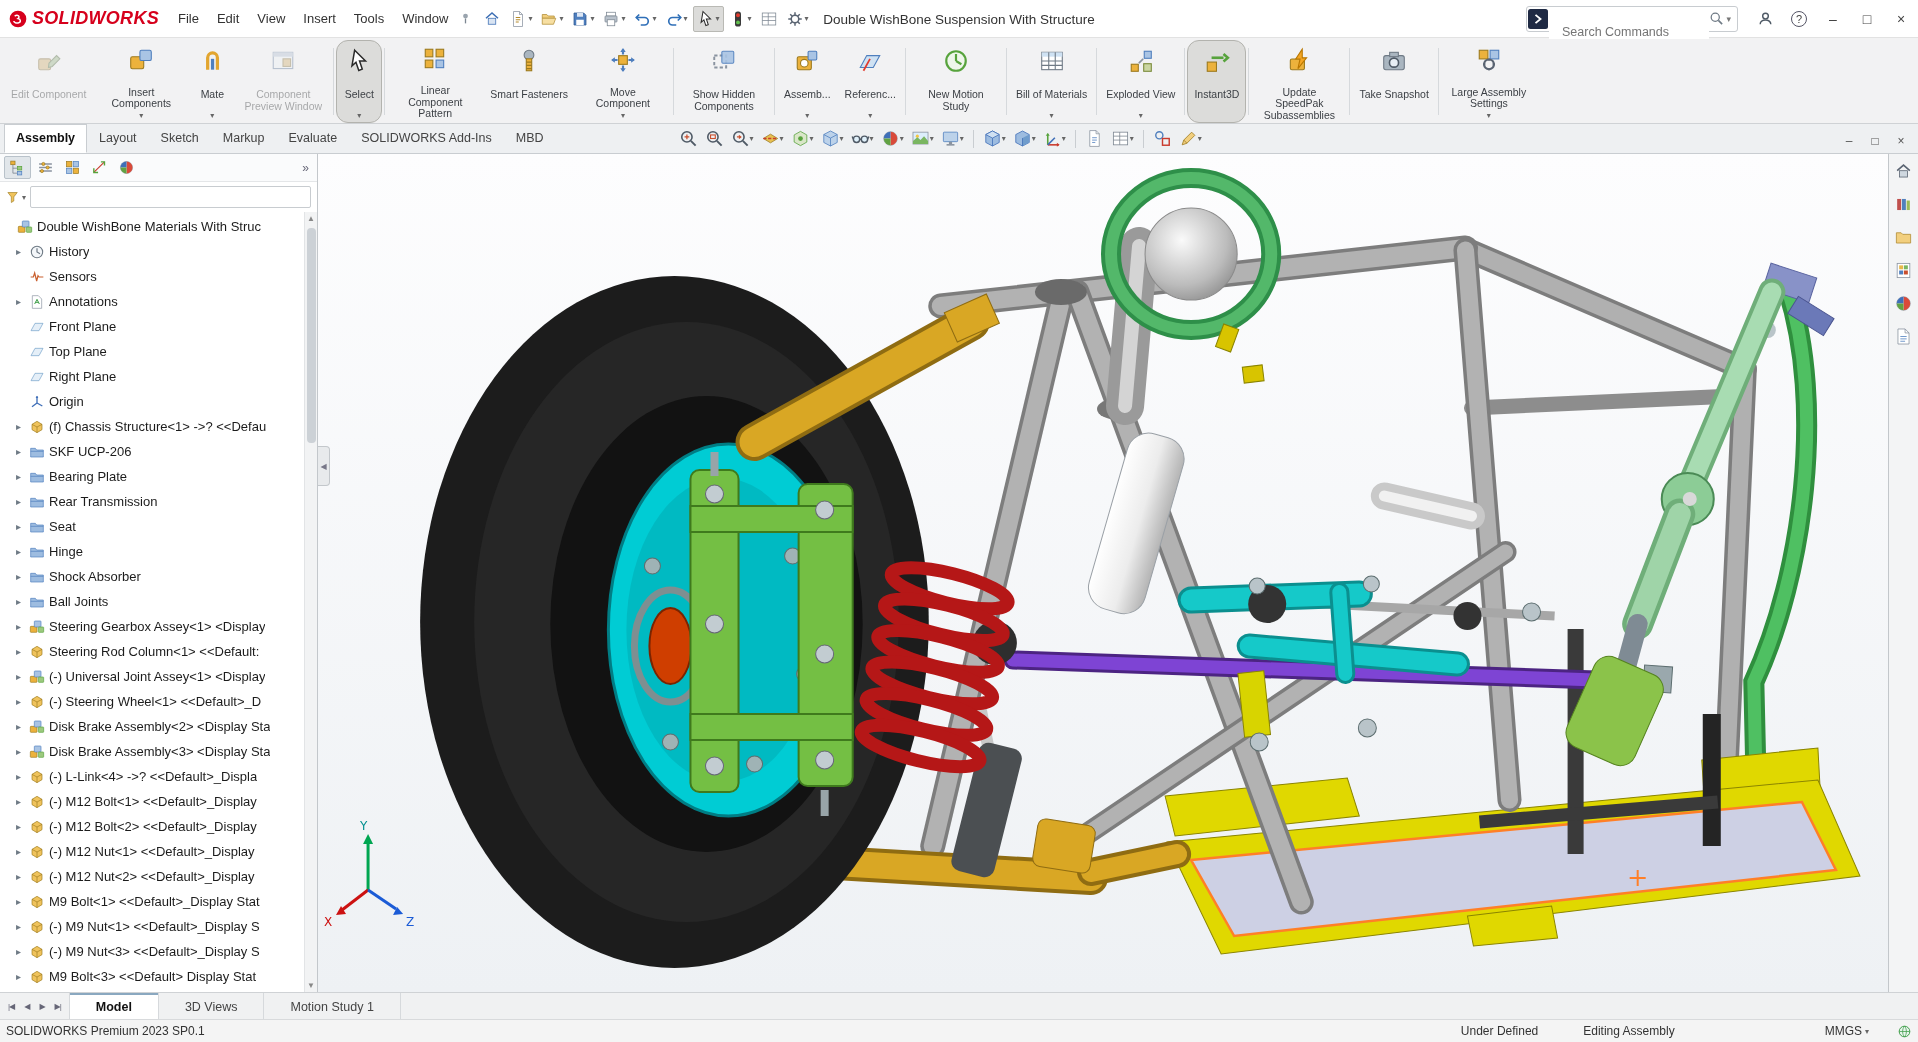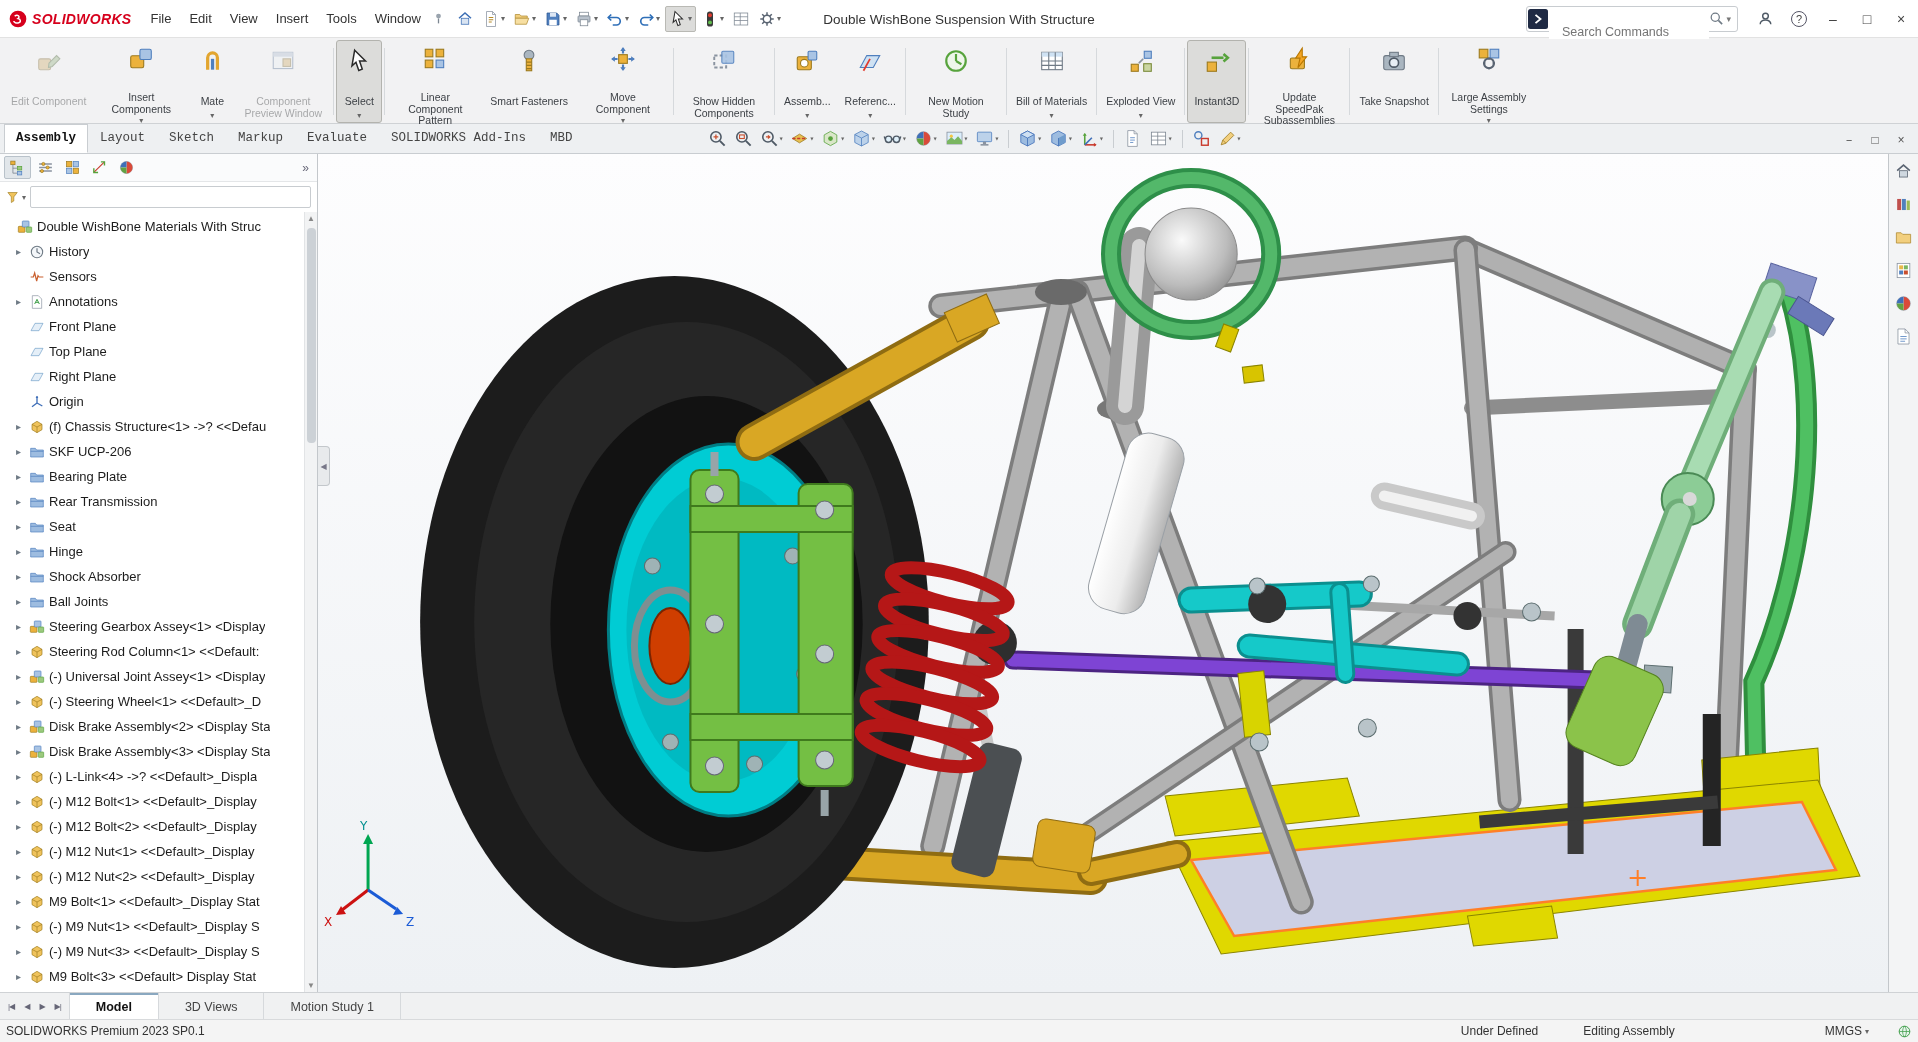--- a/index.html
+++ b/index.html
@@ -3,21 +3,21 @@
 <meta charset="utf-8">
 <style>
   * { box-sizing: border-box; margin: 0; padding: 0; }
   html,body { width:1918px; height:1042px; overflow:hidden; }
   body { font-family:"Liberation Sans","DejaVu Sans",sans-serif; font-size:13px; color:#222; background:#fff; }
   .app { width:1918px; height:1042px; display:flex; flex-direction:column; }
 
   
   .menubar { height:38px; background:#fff; border-bottom:1px solid #e2e2e2; display:flex; align-items:center; padding:0 0 0 8px; position:relative; flex:0 0 auto; }
   .logo { display:flex; align-items:center; gap:4px; margin-right:10px; }
-  .brand { color:#d6001c; font-weight:bold; font-style:italic; font-size:14px; letter-spacing:.3px; }
+  .brand { color:#d6001c; font-weight:bold; font-style:italic; font-size:18px; letter-spacing:.3px; }
   .menus { display:flex; }
   .menu { padding:4px 9px; font-size:13px; color:#333; cursor:default; }
   .pin { margin:0 8px 0 2px; display:flex; align-items:center; }
   .qat { display:flex; align-items:center; gap:2px; }
   .qbtn { display:flex; align-items:center; padding:3px 3px; border-radius:2px; }
   .qbtn.qactive { background:#dcdcda; border:1px solid #b9b9b4; }
   .qcaret { font-size:8px; color:#666; margin-left:1px; }
   .doc-title { position:absolute; left:50%; top:50%; transform:translate(-50%,-50%); font-size:13.5px; color:#333; white-space:nowrap; }
   .search { margin-left:auto; display:flex; align-items:center; border:1px solid #c8ccd0; border-radius:3px; height:26px; width:212px; padding:0 4px 0 0; background:#fff; }
   .sbadge { display:flex; margin:1px; }
@@ -25,28 +25,28 @@
   .sicon,.scaret { color:#777; display:flex; align-items:center; }
   .scaret { font-size:9px; padding:0 2px; }
   .winctl { display:flex; align-items:center; margin-left:10px; }
   .winctl > span { width:34px; height:30px; display:flex; align-items:center; justify-content:center; font-size:14px; color:#444; }
   .helpq { border:1.5px solid #556; border-radius:50%; width:16px; height:16px; font-size:11px; display:flex; align-items:center; justify-content:center; }
 
   
   .ribbon { height:86px; background:#f2f2f3; border-bottom:1px solid #cfd2d5; display:flex; align-items:stretch; padding:2px 4px 0 4px; flex:0 0 auto; }
   .rbtn { display:flex; flex-direction:column; align-items:center; padding:5px 6px 1px; max-width:96px; min-width:46px; border:1px solid transparent; border-radius:3px; color:#3b3f44; font-size:10.5px; line-height:11.5px; text-align:center; }
   .rbtn .ri { height:30px; display:flex; align-items:center; }
-  .rbtn .rl { margin-top:20px; }
+  .rbtn .rl { margin-top:13px; }
   .rbtn .rcaret { font-size: 8px; color:#666; margin-top:auto; }
-  .rbtn.ractive { background:#dcdcda; border-color:#b3b3ae; }
+  .rbtn.ractive { background:#dcdcda; border-color:#b3b3ae;border-radius:12px; }
   .rbtn.disabled { opacity:.42; filter:grayscale(.5); }
   .rdiv { width:1px; background:#d6d9dc; margin:8px 2px; }
 
   
-  .tabrow { height:30px; background:#eef0f2; border-bottom:1px solid #c9cdd1; display:flex; align-items:flex-end; padding:0 4px; flex:0 0 auto;font-family:Liberation Mono, monospace; }
+  .tabrow { height:30px; background:#eef0f2; border-bottom:1px solid #c9cdd1; display:flex; align-items:flex-end; padding:0 4px; flex:0 0 auto; }
   .cmdtabs { display:flex; height:100%; align-items:stretch; }
   .ctab { padding:6px 11px 5px; font-size:12.5px; color:#444; border:1px solid transparent; }
   .ctab.active { background:#fff; border-color:#c9cdd1; border-bottom-color:#fff; font-weight:bold; color:#111; }
   .headsup { display:flex; align-items:center; margin-left:120px; gap:1px; height:100%; }
   .hbtn { display:flex; align-items:center; padding:2px 3px; border-radius:2px; }
   .hcaret { font-size:8px; color:#666; }
   .hsep { width:1px; height:18px; background:#c9cdd1; margin:0 5px; }
   .docctl { margin-left:auto; display:flex; }
   .docctl span { width:26px; height:24px; display:flex; align-items:center; justify-content:center; font-size:12px; color:#555; }
 

